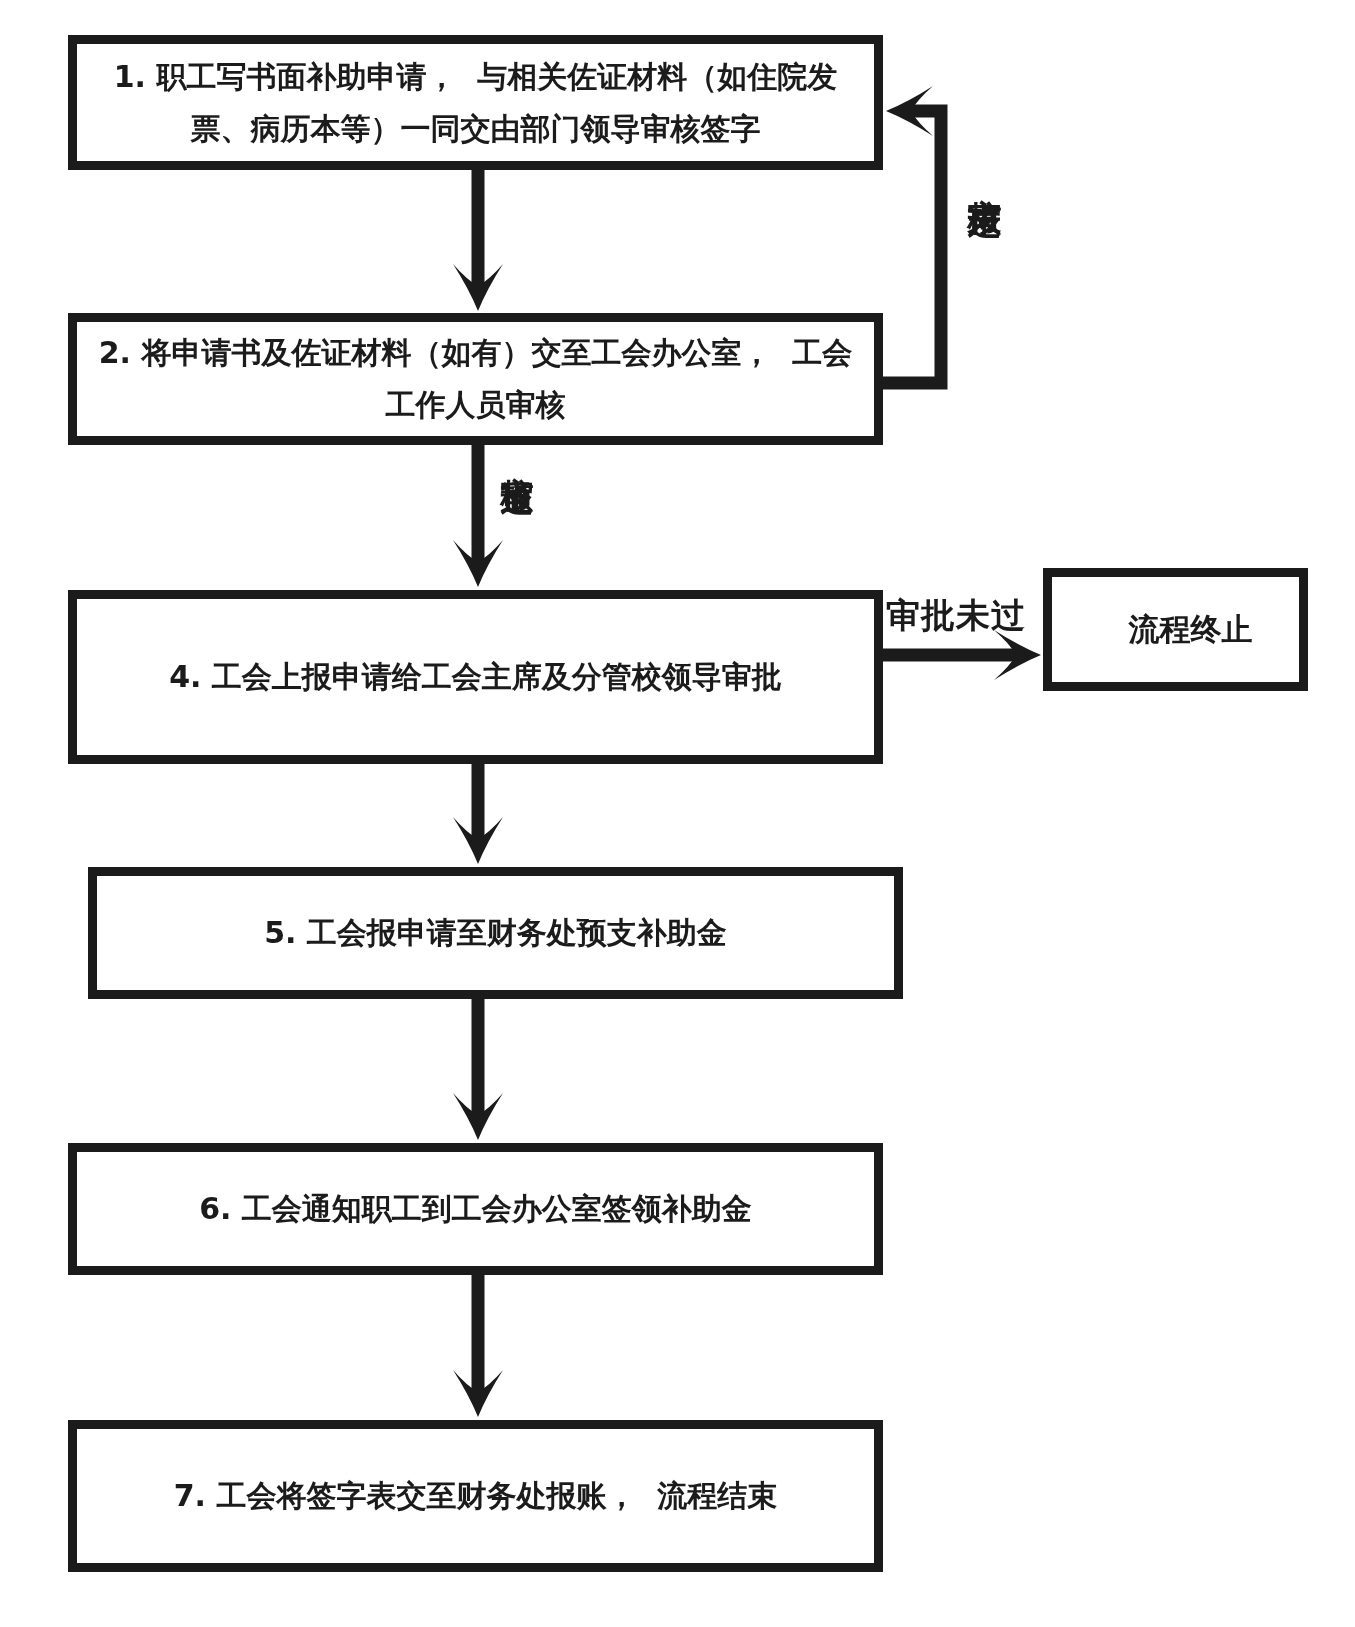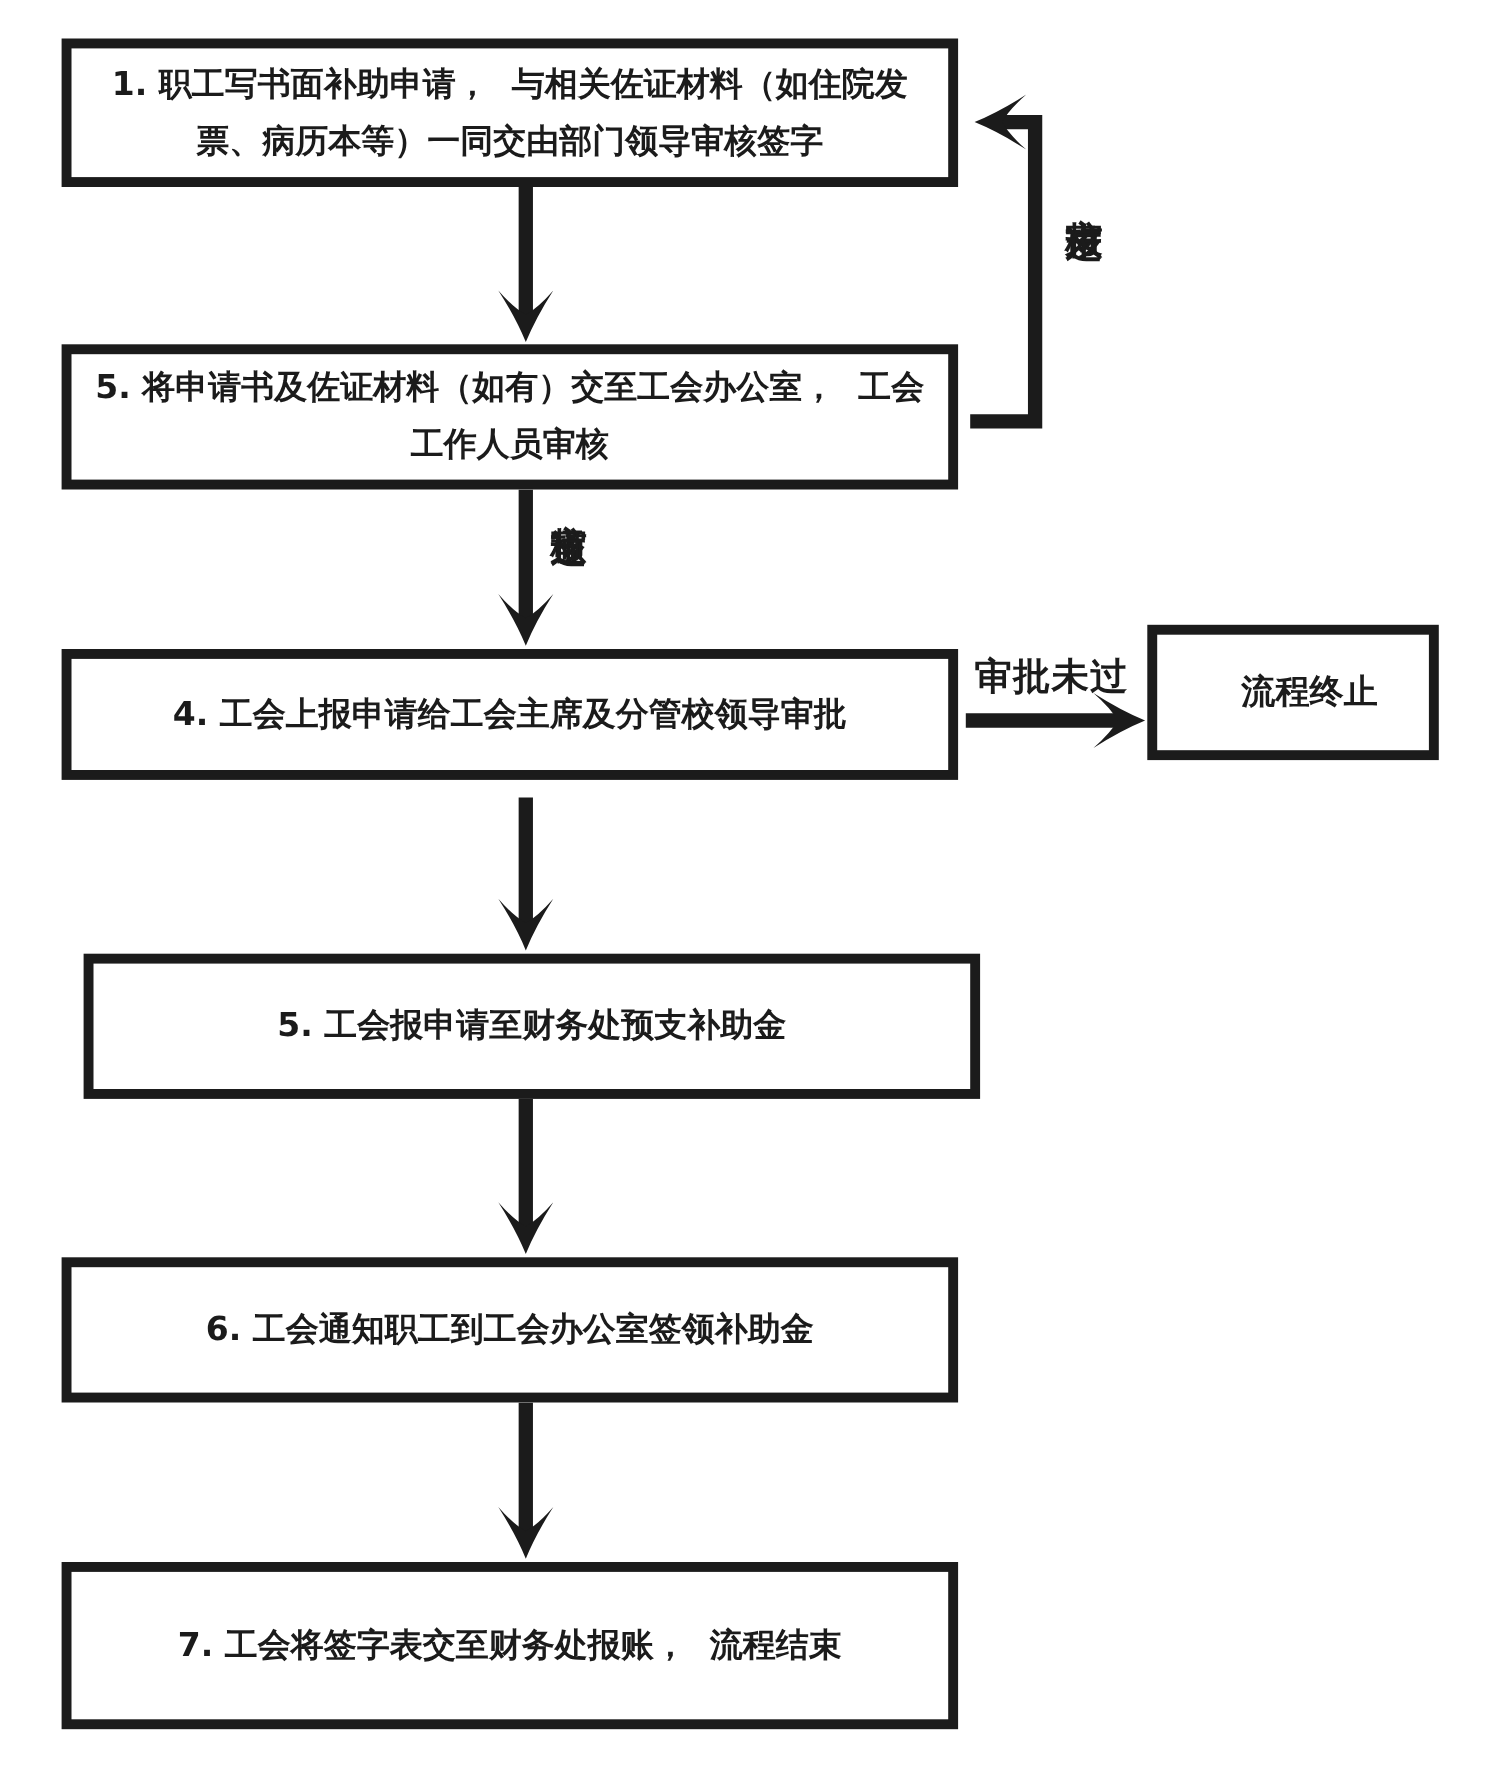--- a/index.html
+++ b/index.html
@@ -20,24 +20,24 @@
     display: flex;
     align-items: center;
     justify-content: center;
     text-align: center;
     font-size: 30px;
     font-weight: 700;
     line-height: 1.72;
     padding: 0 10px;
     white-space: pre-wrap;
   }
-  .main-box { left: 56px; width: 815px; }
+  .main-box { left: 68px; width: 815px; }
   #box-step1 { top: 35px;   height: 135px; }
   #box-step2 { top: 313px;  height: 132px; }
-  #box-step4 { top: 590px;  height: 119px; }
+  #box-step4 { top: 590px;  height: 174px; }
   #box-step5 { top: 867px;  height: 132px; margin-left: 20px; }
   #box-step6 { top: 1143px; height: 132px; }
   #box-step7 { top: 1420px; height: 152px; }
   #box-terminate { left: 1043px; top: 568px; width: 265px; height: 123px; font-size: 31px; padding-left: 40px; }
   .edge-label {
     position: absolute;
     font-size: 34px;
     font-weight: 700;
     color: #1b1b1b;
     line-height: 1.0;
@@ -80,21 +80,21 @@
 
     <path fill="none" stroke="#1b1b1b" stroke-width="13" stroke-linejoin="miter" d="M882 383 L941 383 L941 111 L903 111"></path>
     <path fill="#1b1b1b" d="M886 111 Q908 102 933 86 Q917 100 911 111 Q917 122 933 136 Q908 120 886 111 Z"></path>
   </svg>
 
   <div id="box-step1" class="fbox main-box">
     <span>1. 职工写书面补助申请，  与相关佐证材料（如住院发票、病历本等）一同交由部门领导审核签字</span>
   </div>
 
   <div id="box-step2" class="fbox main-box">
-    <span>5. 将申请书及佐证材料（如有）交至工会办公室，  工会工作人员审核</span>
+    <span>2. 将申请书及佐证材料（如有）交至工会办公室，  工会工作人员审核</span>
   </div>
 
   <div id="box-step4" class="fbox main-box">
     <span>4. 工会上报申请给工会主席及分管校领导审批</span>
   </div>
 
   <div id="box-step5" class="fbox main-box">
     <span>5. 工会报申请至财务处预支补助金</span>
   </div>
 

